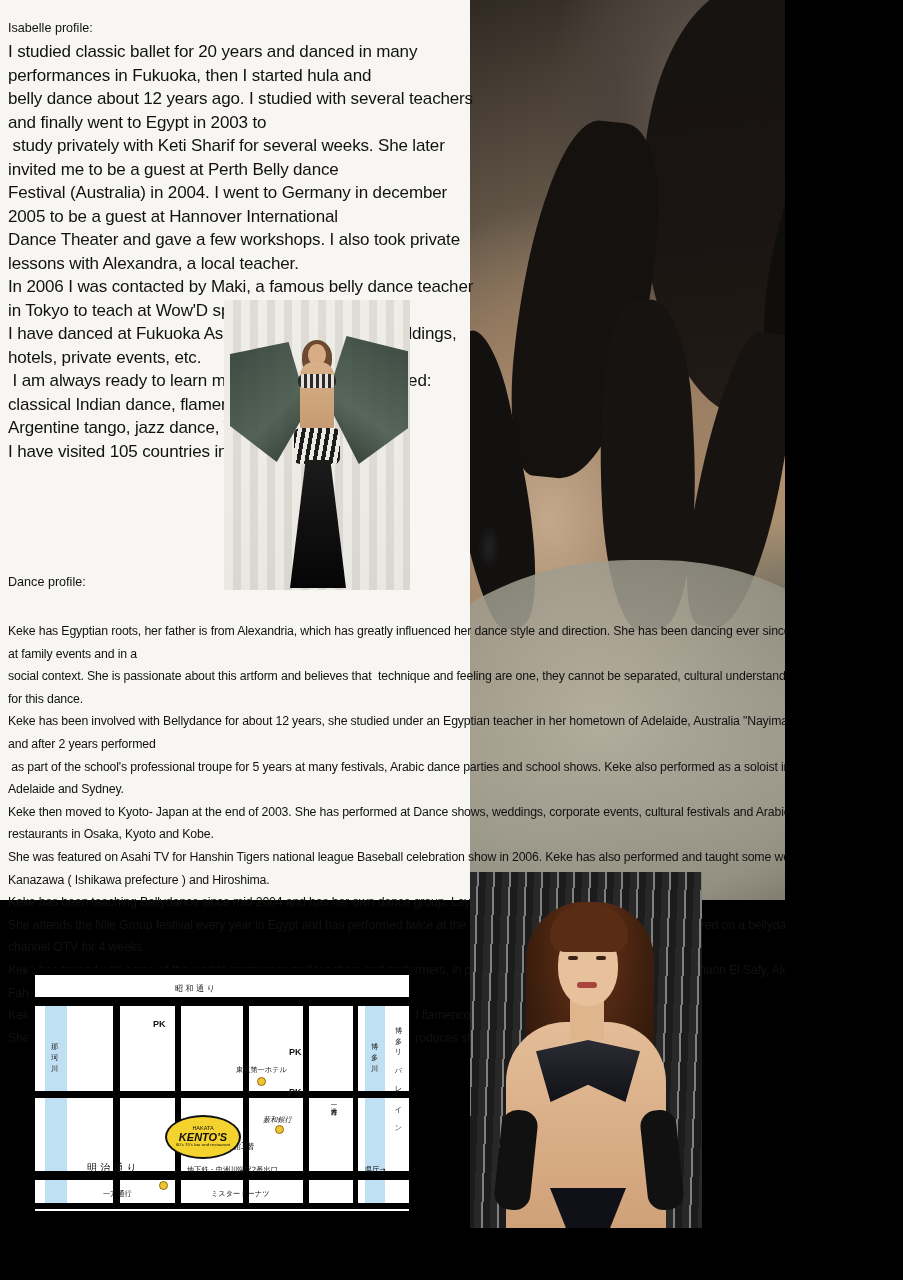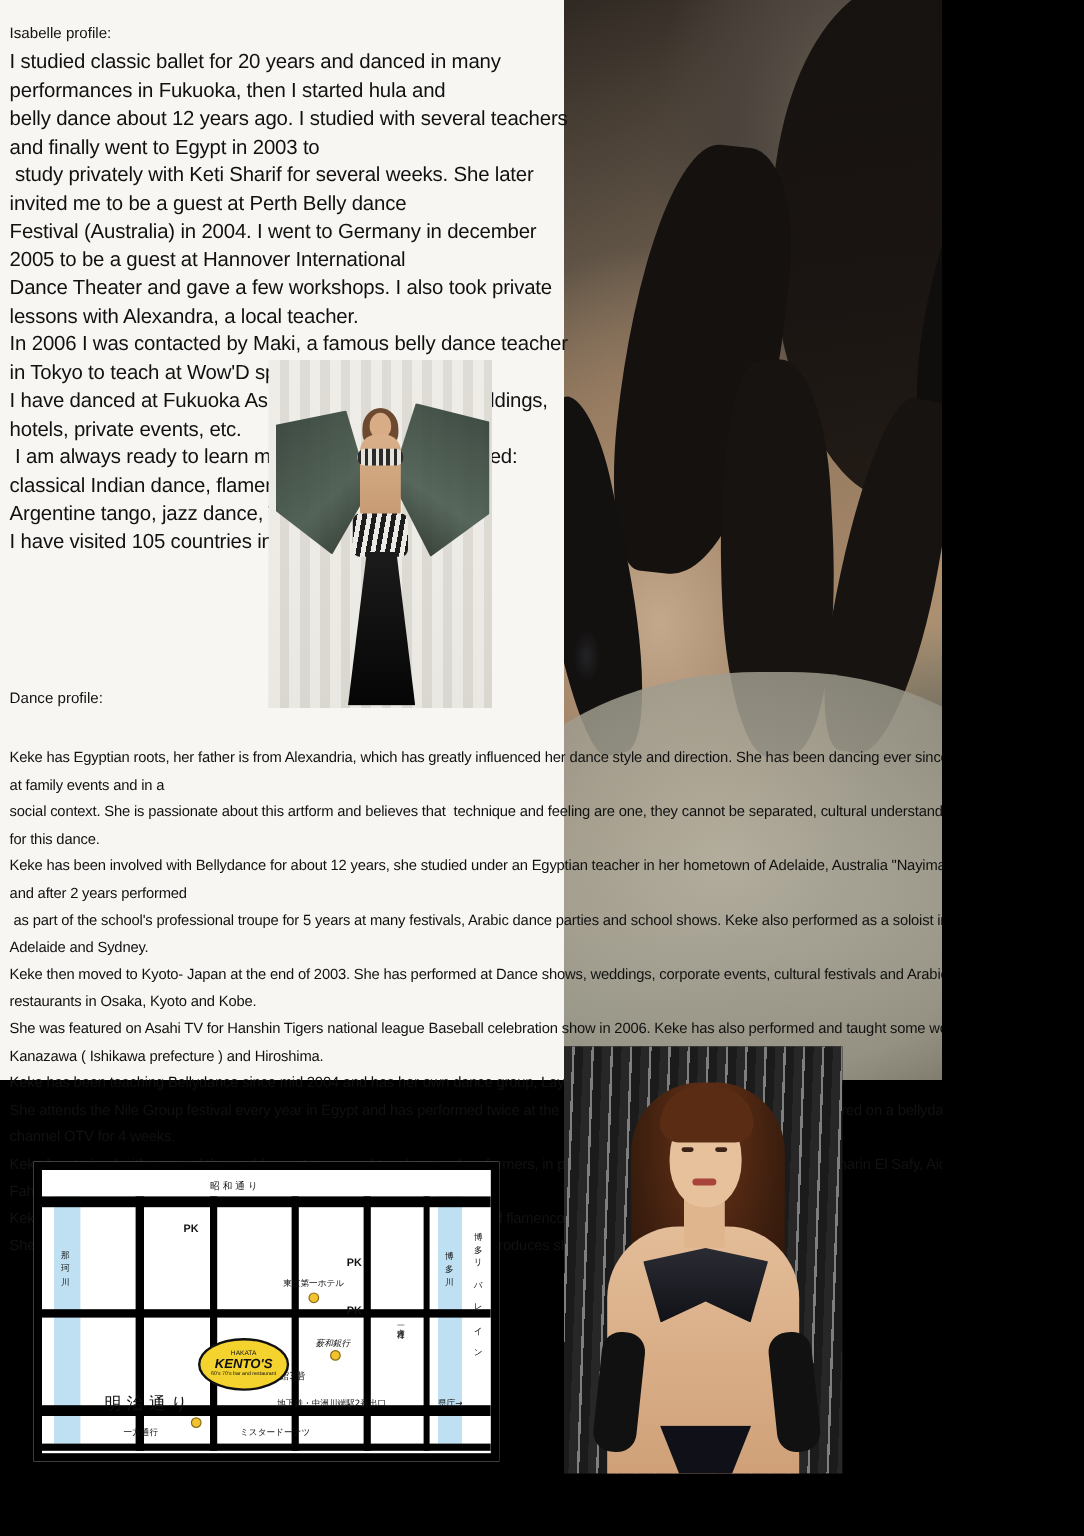--- a/index.html
+++ b/index.html
@@ -455,30 +455,30 @@
     <div class="road-v" style="left:78px;top:22px;width:7px;height:212px;"></div>
     <div class="road-v" style="left:140px;top:22px;width:6px;height:212px;"></div>
     <div class="road-v" style="left:208px;top:22px;width:6px;height:212px;"></div>
     <div class="road-v" style="left:268px;top:22px;width:6px;height:212px;"></div>
     <div class="road-v" style="left:318px;top:22px;width:5px;height:212px;"></div>
 
     <div class="map-label" style="left:140px;top:8px;font-size:8px;">昭 和 通 り</div>
     <div class="map-label vert" style="left:14px;top:62px;">那 珂 川</div>
     <div class="map-label vert" style="left:358px;top:46px;">博 多 リ バ レ イ ン</div>
     <div class="map-label vert" style="left:334px;top:62px;">博 多 川</div>
-    <div class="map-label" style="left:52px;top:186px;font-size:14px;">明 治 通 り</div>
+    <div class="map-label" style="left:52px;top:186px;font-size:10px;">明 治 通 り</div>
     <div class="map-label" style="left:185px;top:90px;margin-left:16px;">東京第一ホテル</div>
     <div class="map-label" style="left:228px;top:140px;font-style:italic;">薮和銀行</div>
     <div class="map-label vert" style="left:294px;top:126px;font-size:6.5px;">一方通行</div>
     <div class="map-label" style="left:166px;top:166px;font-size:8px;">松屋壱番館3階</div>
-    <div class="map-label" style="left:152px;top:190px;margin-left:44px;">地下鉄・中洲川端駅2番出口</div>
+    <div class="map-label" style="left:152px;top:190px;">地下鉄・中洲川端駅2番出口</div>
     <div class="map-label" style="left:10px;top:208px;margin-top:43px;">←天神</div>
     <div class="map-label" style="left:330px;top:190px;">県庁→</div>
     <div class="map-label" style="left:68px;top:214px;">一方通行</div>
-    <div class="map-label" style="left:165px;top:214px;">ミスタードーナツ</div>
+    <div class="map-label" style="left:176px;top:214px;">ミスタードーナツ</div>
 
     <div class="pk" style="left:118px;top:44px;">PK</div>
     <div class="pk" style="left:254px;top:72px;">PK</div>
     <div class="pk" style="left:254px;top:112px;">PK</div>
 
     <div class="dot" style="left:222px;top:102px;"></div>
     <div class="dot" style="left:240px;top:150px;"></div>
     <div class="dot" style="left:124px;top:206px;"></div>
     <div class="red-sq" style="left:152px;top:166px;"></div>
 

